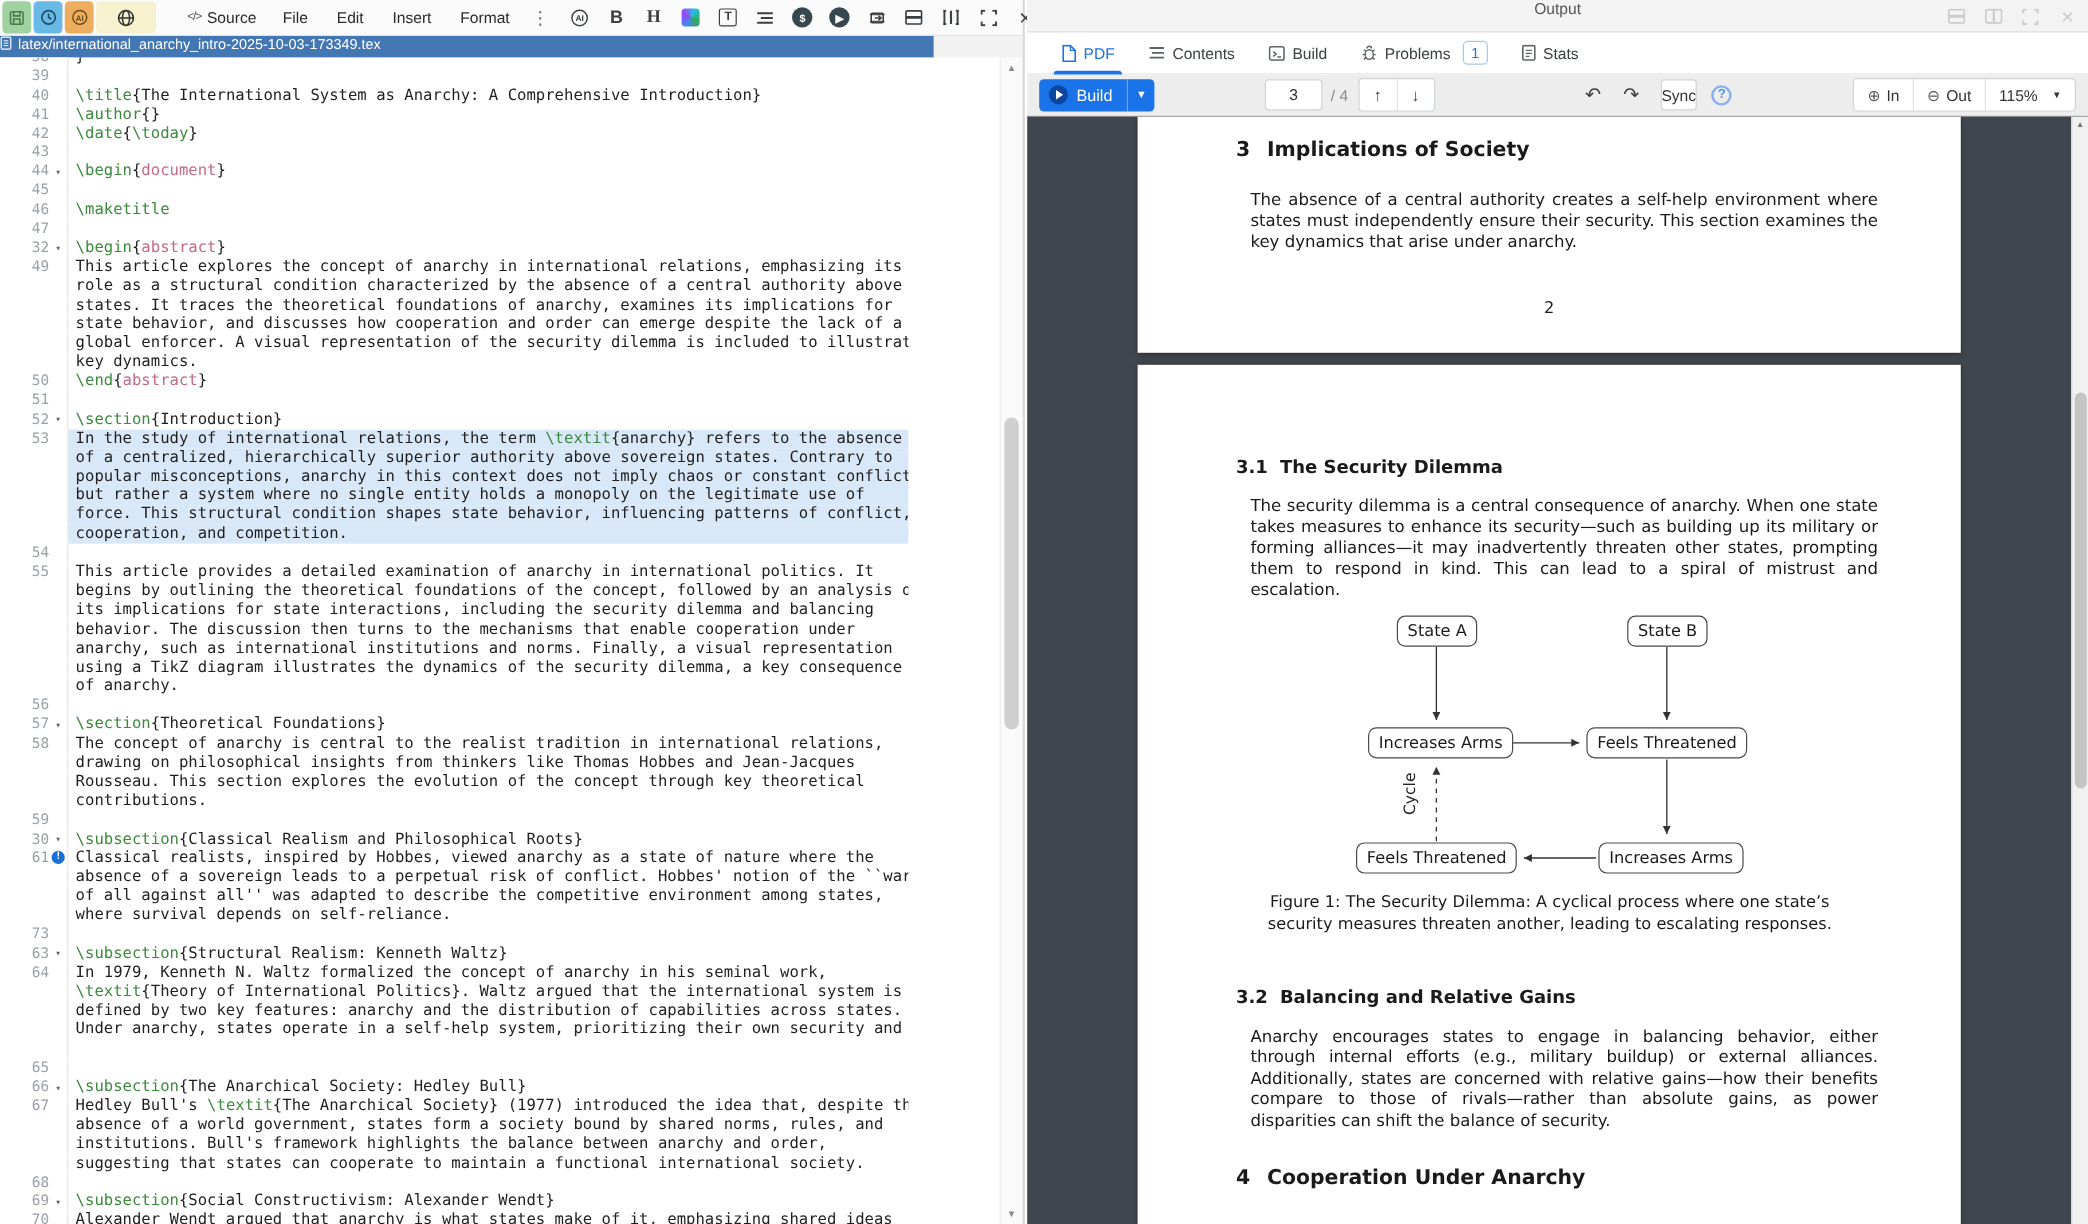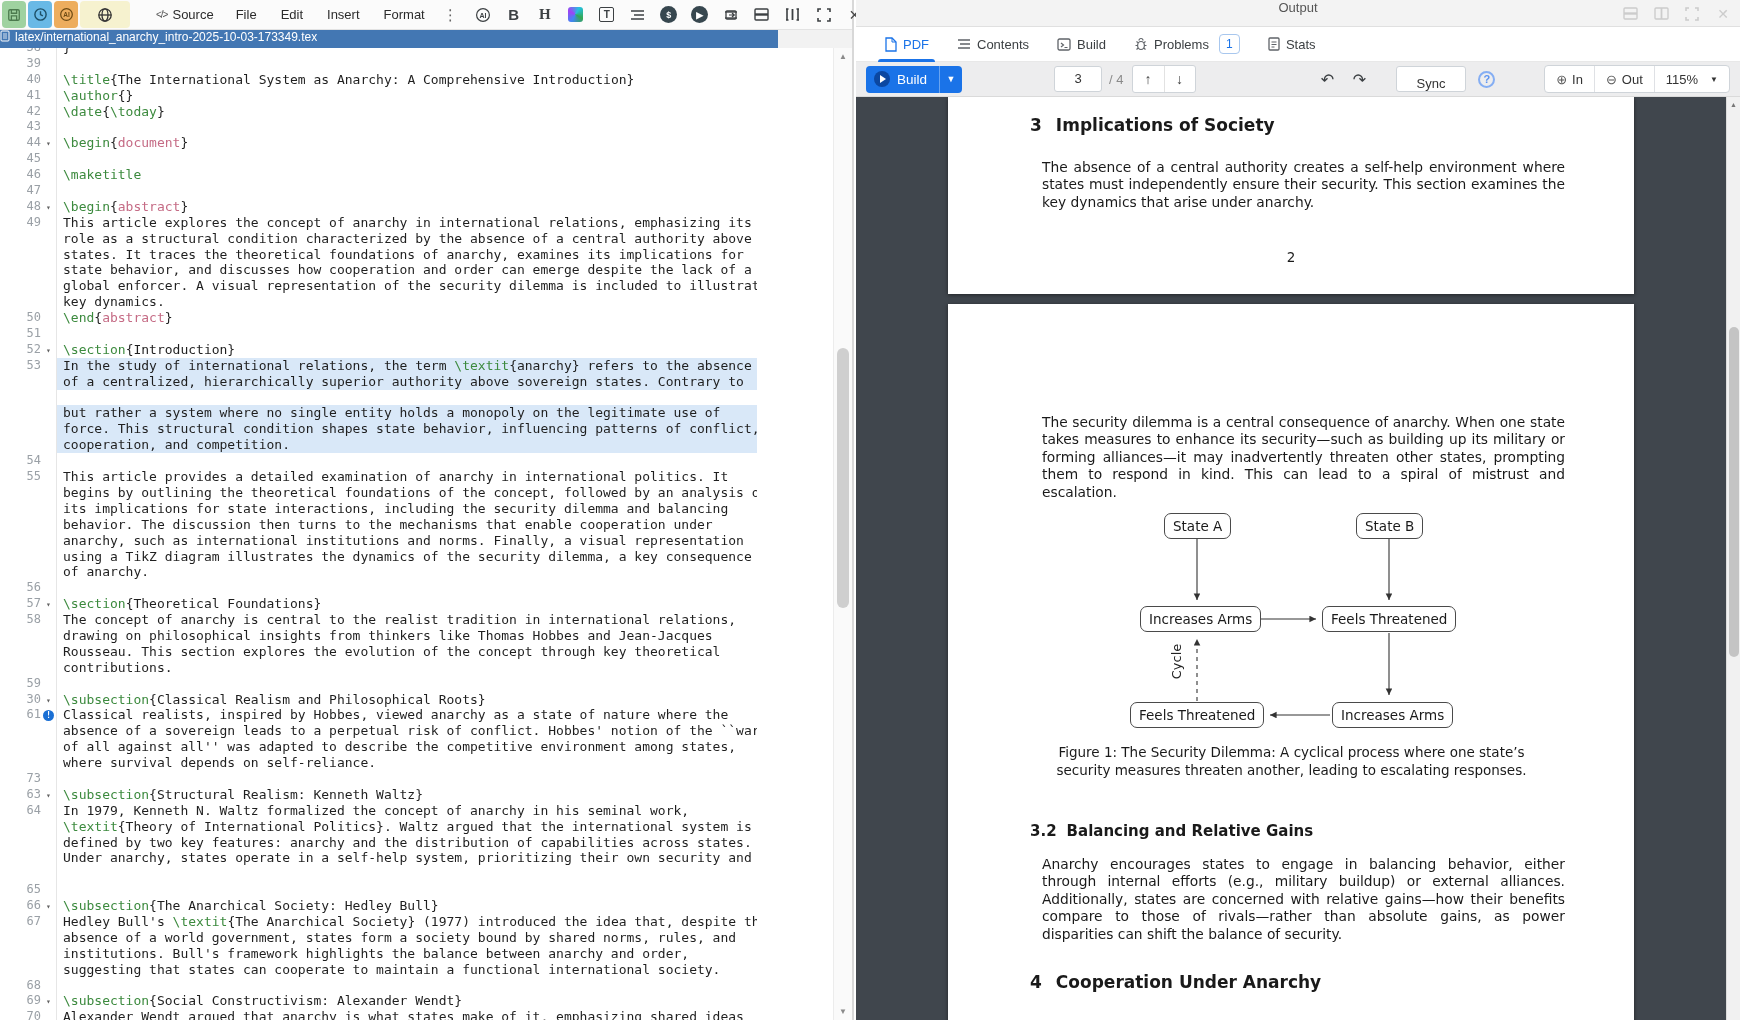--- a/index.html
+++ b/index.html
@@ -78,21 +78,21 @@
   .play-circ::after{content:"";border-style:solid;border-width:4px 0 4px 6px;border-color:transparent transparent transparent #fff;margin-left:1px}
   .build-caret{width:23px;display:flex;align-items:center;justify-content:center;border-left:1px solid rgba(255,255,255,.35);font-size:9px;}
   .pager{display:flex;align-items:center;margin-left:92px;}
   .pg-input{width:48px;height:26px;background:#fff;border:1px solid #cfd4d9;border-radius:3px;text-align:center;line-height:24px;}
   .pg-total{color:#8a8a8a;margin:0 8px 0 7px;}
   .pg-btns{display:flex;border:1px solid #cfd4d9;border-radius:3px;overflow:hidden;background:#fff;}
   .pg-btn{width:31px;height:26px;display:flex;align-items:center;justify-content:center;color:#444;cursor:pointer;font-size:14px;}
   .pg-btn + .pg-btn{border-left:1px solid #e2e2e2}
   .histgrp{display:flex;align-items:center;margin-left:118px;gap:4px;}
   .hbtn{width:28px;height:26px;display:flex;align-items:center;justify-content:center;font-size:16px;color:#3c4043;cursor:pointer}
-  .sync-btn{height:26px;background:#fff;border:1px solid #cfd4d9;border-radius:3px;padding:0 20px;display:flex;align-items:flex-end;cursor:pointer;margin-left:18px}
+  .sync-btn{height:26px;background:#fff;border:1px solid #cfd4d9;border-radius:3px;padding:0 0;display:flex;align-items:center;cursor:pointer;margin-left:6px}
   .help-circ{width:17px;height:17px;border-radius:50%;border:2px solid #85aef3;color:#5b93f2;font-size:11px;font-weight:bold;display:flex;align-items:center;justify-content:center;margin-left:8px;cursor:pointer}
   .zoomgrp{display:flex;margin-left:auto;border:1px solid #cfd4d9;border-radius:4px;overflow:hidden;background:#fff;}
   .zseg{display:flex;align-items:center;gap:5px;padding:0 11px;height:26px;cursor:pointer;}
   .zseg + .zseg{border-left:1px solid #dfe1e5}
   .mag{font-size:13px;color:#555}
   .zcaret{font-size:8px;color:#333;margin-left:7px}
 
   .viewport{position:absolute;left:0;top:97px;width:884px;height:923px;background:var(--pdfbg);overflow:hidden;}
   .pdf-scroll{position:absolute;right:0;top:0;width:14px;height:100%;background:#f1f1f1;border-left:1px solid #dcdcdc;}
   .pdf-scroll .arr{position:absolute;left:0;width:100%;text-align:center;color:#777;font-size:7px;top:4px;}
@@ -237,33 +237,33 @@
         <div class="crow"><div class="gut"><span class="lnum">38</span><span class="mark"></span></div><div class="ctext">}</div></div>
         <div class="crow"><div class="gut"><span class="lnum">39</span><span class="mark"></span></div><div class="ctext"></div></div>
         <div class="crow"><div class="gut"><span class="lnum">40</span><span class="mark"></span></div><div class="ctext"><span class="cmd">\title</span>{The International System as Anarchy: A Comprehensive Introduction}</div></div>
         <div class="crow"><div class="gut"><span class="lnum">41</span><span class="mark"></span></div><div class="ctext"><span class="cmd">\author</span>{}</div></div>
         <div class="crow"><div class="gut"><span class="lnum">42</span><span class="mark"></span></div><div class="ctext"><span class="cmd">\date</span>{<span class="cmd">\today</span>}</div></div>
         <div class="crow"><div class="gut"><span class="lnum">43</span><span class="mark"></span></div><div class="ctext"></div></div>
         <div class="crow"><div class="gut"><span class="lnum">44</span><span class="mark"><span class="fold">▾</span></span></div><div class="ctext"><span class="cmd">\begin</span>{<span class="env">document</span>}</div></div>
         <div class="crow"><div class="gut"><span class="lnum">45</span><span class="mark"></span></div><div class="ctext"></div></div>
         <div class="crow"><div class="gut"><span class="lnum">46</span><span class="mark"></span></div><div class="ctext"><span class="cmd">\maketitle</span></div></div>
         <div class="crow"><div class="gut"><span class="lnum">47</span><span class="mark"></span></div><div class="ctext"></div></div>
-        <div class="crow"><div class="gut"><span class="lnum">48</span><span class="mark"><span class="fold">▾</span></span></div><div class="ctext"><span class="cmd">\begin</span>{<span class="env">abstract</span>}</div></div>
+        <div class="crow"><div class="gut"><span class="lnum">32</span><span class="mark"><span class="fold">▾</span></span></div><div class="ctext"><span class="cmd">\begin</span>{<span class="env">abstract</span>}</div></div>
         <div class="crow"><div class="gut"><span class="lnum">49</span><span class="mark"></span></div><div class="ctext">This article explores the concept of anarchy in international relations, emphasizing its</div></div>
         <div class="crow"><div class="gut"><span class="mark"></span></div><div class="ctext">role as a structural condition characterized by the absence of a central authority above</div></div>
         <div class="crow"><div class="gut"><span class="mark"></span></div><div class="ctext">states. It traces the theoretical foundations of anarchy, examines its implications for</div></div>
         <div class="crow"><div class="gut"><span class="mark"></span></div><div class="ctext">state behavior, and discusses how cooperation and order can emerge despite the lack of a</div></div>
         <div class="crow"><div class="gut"><span class="mark"></span></div><div class="ctext">global enforcer. A visual representation of the security dilemma is included to illustrate</div></div>
         <div class="crow"><div class="gut"><span class="mark"></span></div><div class="ctext">key dynamics.</div></div>
         <div class="crow"><div class="gut"><span class="lnum">50</span><span class="mark"></span></div><div class="ctext"><span class="cmd">\end</span>{<span class="env">abstract</span>}</div></div>
         <div class="crow"><div class="gut"><span class="lnum">51</span><span class="mark"></span></div><div class="ctext"></div></div>
         <div class="crow"><div class="gut"><span class="lnum">52</span><span class="mark"><span class="fold">▾</span></span></div><div class="ctext"><span class="cmd">\section</span>{Introduction}</div></div>
         <div class="crow"><div class="gut"><span class="lnum">53</span><span class="mark"></span></div><div class="ctext sel">In the study of international relations, the term <span class="cmd">\textit</span>{anarchy} refers to the absence</div></div>
         <div class="crow"><div class="gut"><span class="mark"></span></div><div class="ctext sel">of a centralized, hierarchically superior authority above sovereign states. Contrary to</div></div>
-        <div class="crow"><div class="gut"><span class="mark"></span></div></div>
+        <div class="crow"><div class="gut"><span class="mark"></span></div><div class="ctext sel">popular misconceptions, anarchy in this context does not imply chaos or constant conflict</div></div>
         <div class="crow"><div class="gut"><span class="mark"></span></div><div class="ctext sel">but rather a system where no single entity holds a monopoly on the legitimate use of</div></div>
         <div class="crow"><div class="gut"><span class="mark"></span></div><div class="ctext sel">force. This structural condition shapes state behavior, influencing patterns of conflict,</div></div>
         <div class="crow"><div class="gut"><span class="mark"></span></div><div class="ctext sel">cooperation, and competition.</div></div>
         <div class="crow"><div class="gut"><span class="lnum">54</span><span class="mark"></span></div><div class="ctext"></div></div>
         <div class="crow"><div class="gut"><span class="lnum">55</span><span class="mark"></span></div><div class="ctext">This article provides a detailed examination of anarchy in international politics. It</div></div>
         <div class="crow"><div class="gut"><span class="mark"></span></div><div class="ctext">begins by outlining the theoretical foundations of the concept, followed by an analysis of</div></div>
         <div class="crow"><div class="gut"><span class="mark"></span></div><div class="ctext">its implications for state interactions, including the security dilemma and balancing</div></div>
         <div class="crow"><div class="gut"><span class="mark"></span></div><div class="ctext">behavior. The discussion then turns to the mechanisms that enable cooperation under</div></div>
         <div class="crow"><div class="gut"><span class="mark"></span></div><div class="ctext">anarchy, such as international institutions and norms. Finally, a visual representation</div></div>
         <div class="crow"><div class="gut"><span class="mark"></span></div><div class="ctext">using a TikZ diagram illustrates the dynamics of the security dilemma, a key consequence</div></div>
@@ -426,20 +426,26 @@
           <div class="h-big">
             <span>3</span>
               <span>Implications of Society</span>
           </div>
         </div>
         <div class="pcol ppara" style="top:62px">The absence of a central authority creates a self-help environment where states must independently ensure their security. This section examines the key dynamics that arise under anarchy.</div>
         <div class="pagenum" style="top:152px">2</div>
       </div>
 
       <div class="page page3">
+        <div class="pcol" style="top:76px">
+          <div class="h-sub">
+            <span>3.1</span>
+              <span>The Security Dilemma</span>
+          </div>
+        </div>
         <div class="pcol ppara" style="top:110px">The security dilemma is a central consequence of anarchy. When one state takes measures to enhance its security—such as building up its military or forming alliances—it may inadvertently threaten other states, prompting them to respond in kind. This can lead to a spiral of mistrust and escalation.</div>
 
         <div class="diagram">
           <svg class="dsvg" width="523" height="230" viewBox="0 0 523 230">
             <defs>
               <marker id="ah" markerWidth="8" markerHeight="8" refX="6" refY="3" orient="auto">
                 <path d="M0,0 L6,3 L0,6 z" fill="#333"></path>
               </marker>
             </defs>
             <g stroke="#333" stroke-width="1.1" fill="none">

